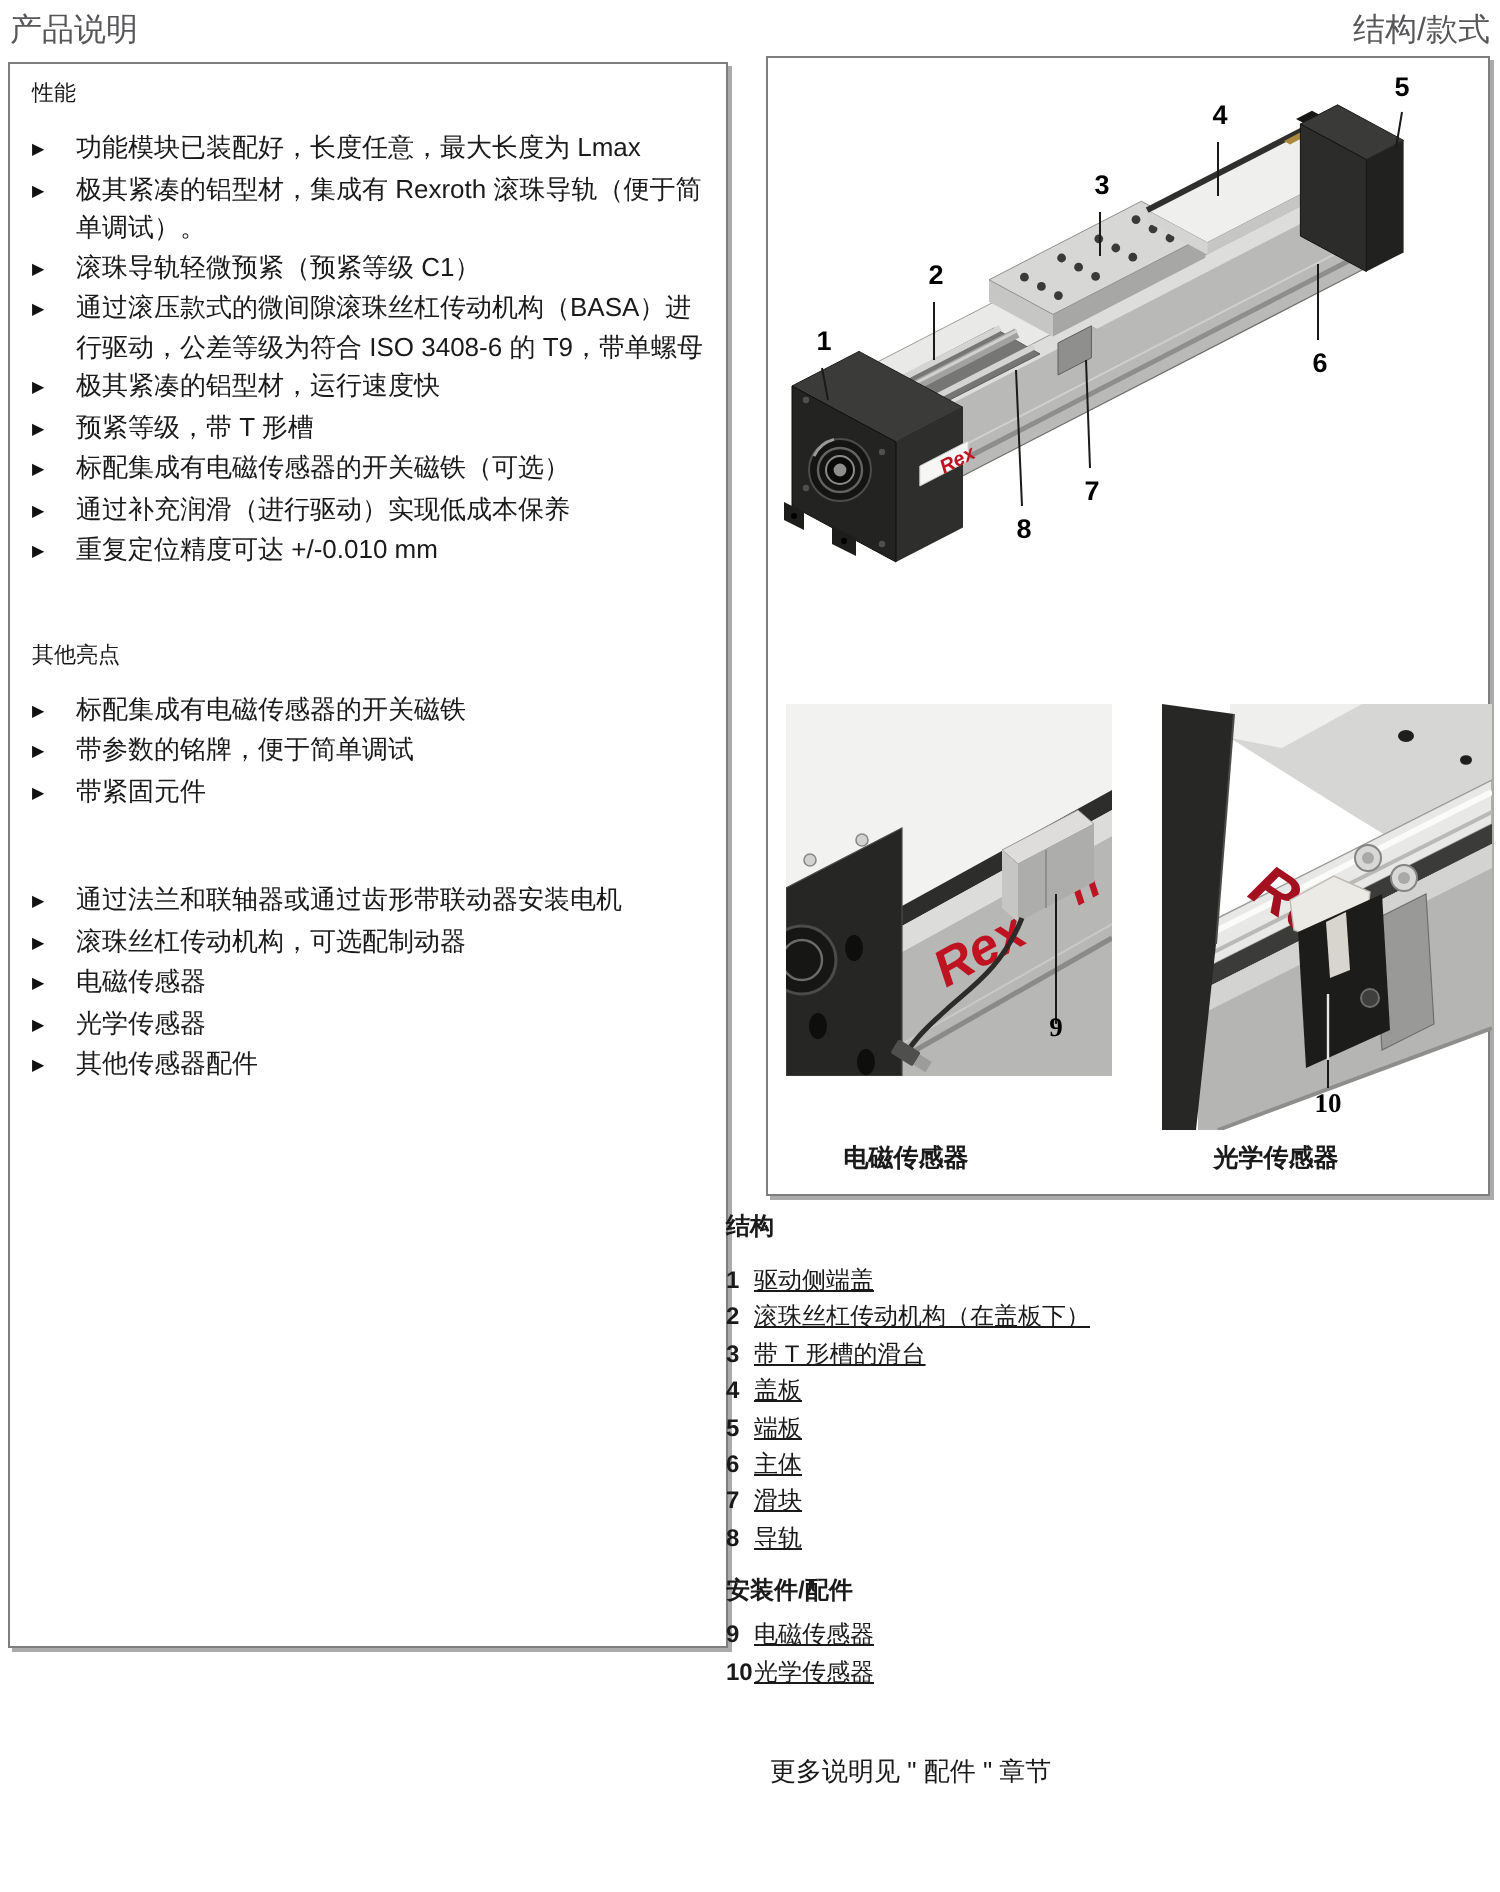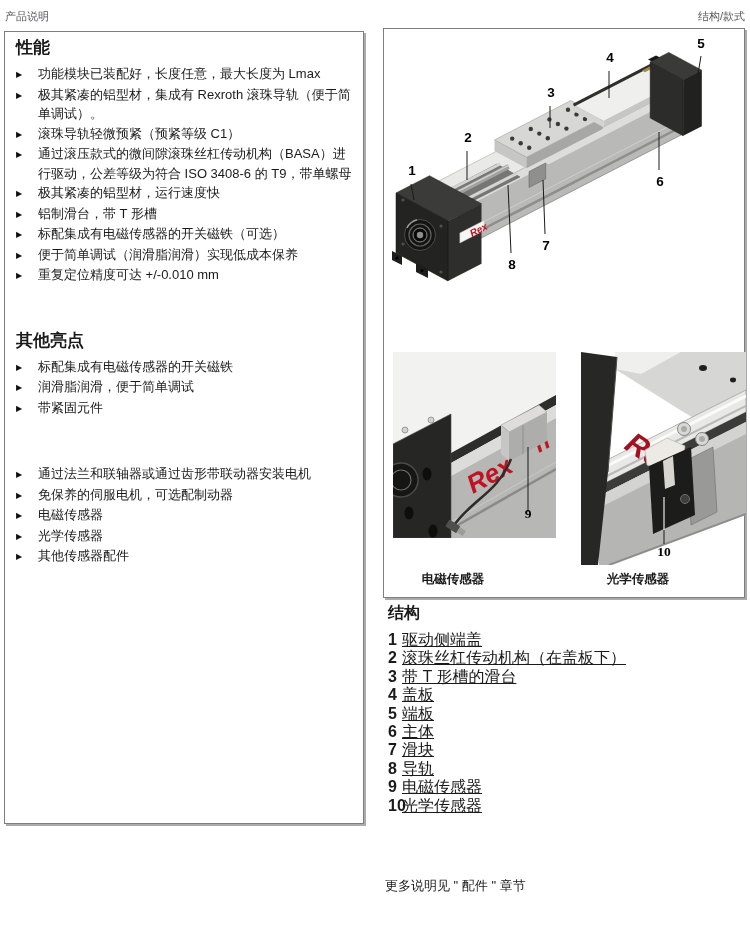--- a/index.html
+++ b/index.html
@@ -1,49 +1,49 @@
 <!DOCTYPE html>
 <html><head>
 <meta charset="utf-8">
 <style>
   html,body{margin:0;padding:0;}
   body{
     width:750px;height:946px;position:relative;background:#ffffff;
     font-family:"Liberation Sans","DejaVu Sans",sans-serif;color:#1a1a1a;
     overflow:hidden;
   }
-  .hdr{position:absolute;top:8px;font-size:11px;color:#57575a;line-height:16px;}
+  .hdr{position:absolute;top:8px;font-size:16px;color:#57575a;line-height:16px;}
   .hdr-left{left:5px;}
   .hdr-right{right:5px;text-align:center;}
 
   .box{position:absolute;background:#fff;border:1px solid #7e7e7e;box-shadow:2px 2px 0 #ababab;}
   .features-box{left:4px;top:31px;width:358px;height:791px;}
   .illo-box{left:383px;top:28px;width:360px;height:568px;}
 
   .feat-inner{padding:7px 6px 0 11px;}
   .feat-sec{margin:0;}
-  .feat-sec + .feat-sec{margin-top:46px;}
-  .sec-heading{font-size:17px;font-weight:bold;margin:0 0 8px 0;line-height:17px;}
+  .feat-sec + .feat-sec{margin-top:34px;}
+  .sec-heading{font-size:11px;font-weight:normal;margin:0 0 8px 0;line-height:17px;}
   .b-row{display:flex;line-height:19.5px;font-size:13px;}
   .b-mark{width:22px;flex:none;font-size:8px;padding-top:1px;color:#111;}
   .b-txt{flex:1;}
 
   .illo-wrap{position:absolute;left:2px;top:0;width:356px;height:566px;}
   .main-illo{position:absolute;left:0;top:0;}
   .sub-illo-1{position:absolute;left:7px;top:323px;}
   .sub-illo-2{position:absolute;left:195px;top:323px;}
 
   .co{position:absolute;width:14px;text-align:center;font-size:13.5px;font-weight:bold;line-height:16px;color:#000;}
   .co-serif{font-family:"Liberation Serif","DejaVu Serif",serif;width:24px;}
 
   .caption{position:absolute;top:542px;width:110px;text-align:center;font-size:12.5px;font-weight:bold;}
   .caption-1{left:12px;}
   .caption-2{left:197px;}
 
-  .legend{position:absolute;left:388px;top:604px;width:358px;font-size:16px;}
+  .legend{position:absolute;left:363px;top:604px;width:358px;font-size:12px;}
   .lg-head{font-weight:bold;line-height:18px;margin:0 0 9px 0;}
   .lg-head.acc{margin-top:8px;margin-bottom:4px;}
   .lg-row{display:flex;line-height:18.4px;}
   .lg-num{width:14px;flex:none;font-weight:bold;}
   .lg-lab{flex:1;text-decoration:underline;}
 
   .footer-note{position:absolute;left:385px;top:878px;font-size:13px;line-height:16px;}
 </style>
 </head>
 <body>
@@ -78,72 +78,72 @@
               <span class="b-txt">通过滚压款式的微间隙滚珠丝杠传动机构（BASA）进行驱动，公差等级为符合 ISO 3408-6 的 T9，带单螺母</span>
             </div>
 
             <div class="b-row">
               <span class="b-mark">▶</span>
               <span class="b-txt">极其紧凑的铝型材，运行速度快</span>
             </div>
 
             <div class="b-row">
               <span class="b-mark">▶</span>
-              <span class="b-txt">铝制滑台，带 T 形槽</span>
+              <span class="b-txt">预紧等级，带 T 形槽</span>
             </div>
 
             <div class="b-row">
               <span class="b-mark">▶</span>
               <span class="b-txt">标配集成有电磁传感器的开关磁铁（可选）</span>
             </div>
 
             <div class="b-row">
               <span class="b-mark">▶</span>
-              <span class="b-txt">便于简单调试（润滑脂润滑）实现低成本保养</span>
+              <span class="b-txt">通过补充润滑（进行驱动）实现低成本保养</span>
             </div>
 
             <div class="b-row">
               <span class="b-mark">▶</span>
               <span class="b-txt">重复定位精度可达 +/-0.010 mm</span>
             </div>
           </div>
       </section>
 
       <section class="feat-sec">
         <h3 class="sec-heading">其他亮点</h3>
         <div>
 
             <div class="b-row">
               <span class="b-mark">▶</span>
               <span class="b-txt">标配集成有电磁传感器的开关磁铁</span>
             </div>
 
             <div class="b-row">
               <span class="b-mark">▶</span>
-              <span class="b-txt">润滑脂润滑，便于简单调试</span>
+              <span class="b-txt">带参数的铭牌，便于简单调试</span>
             </div>
 
             <div class="b-row">
               <span class="b-mark">▶</span>
               <span class="b-txt">带紧固元件</span>
             </div>
           </div>
       </section>
 
       <section class="feat-sec">
         <div>
 
             <div class="b-row">
               <span class="b-mark">▶</span>
               <span class="b-txt">通过法兰和联轴器或通过齿形带联动器安装电机</span>
             </div>
 
             <div class="b-row">
               <span class="b-mark">▶</span>
-              <span class="b-txt">免保养的伺服电机，可选配制动器</span>
+              <span class="b-txt">滚珠丝杠传动机构，可选配制动器</span>
             </div>
 
             <div class="b-row">
               <span class="b-mark">▶</span>
               <span class="b-txt">电磁传感器</span>
             </div>
 
             <div class="b-row">
               <span class="b-mark">▶</span>
               <span class="b-txt">光学传感器</span>
@@ -375,20 +375,21 @@
       <div class="lg-row">
         <span class="lg-num">7</span>
         <span class="lg-lab">滑块</span>
       </div>
 
       <div class="lg-row">
         <span class="lg-num">8</span>
         <span class="lg-lab">导轨</span>
       </div>
     </div>
+  <div class="lg-head acc">安装件/配件</div>
   <div>
 
       <div class="lg-row">
         <span class="lg-num">9</span>
         <span class="lg-lab">电磁传感器</span>
       </div>
 
       <div class="lg-row">
         <span class="lg-num">10</span>
         <span class="lg-lab">光学传感器</span>

